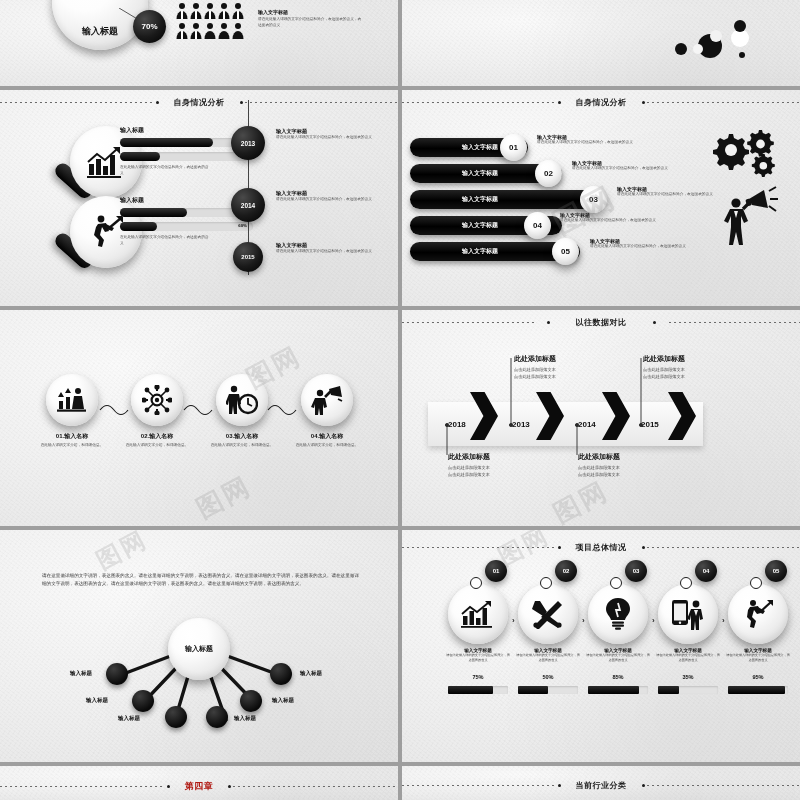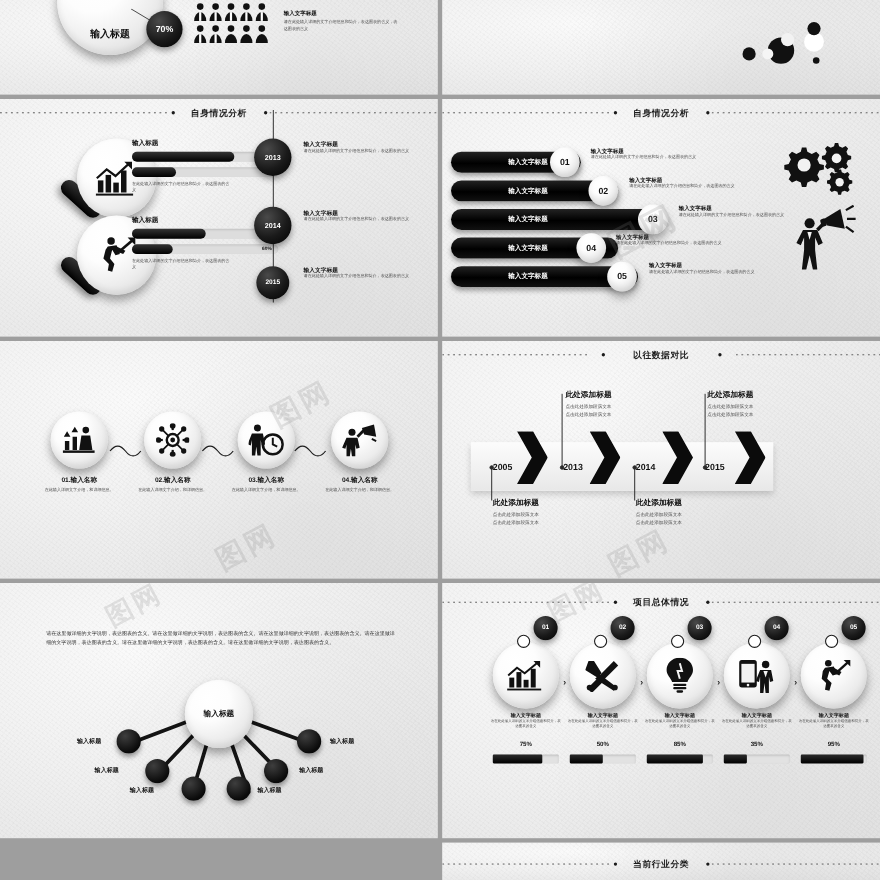--- a/index.html
+++ b/index.html
@@ -517,21 +517,21 @@
         <div class="rule"></div>
     </div>
 
     <div style="position:absolute;left:26px;top:92px;width:275px;height:44px;background:linear-gradient(180deg,#fcfcfc,#e8e8e8);box-shadow:0 3px 6px rgba(0,0,0,.18);"></div>
 
     <div class="chev" style="left:68px;"></div>
     <div class="chev" style="left:134px;"></div>
     <div class="chev" style="left:200px;"></div>
     <div class="chev" style="left:266px;"></div>
 
-    <div class="yr" style="left:46px;top:110px;">2005</div>
+    <div class="yr" style="left:46px;top:110px;">2018</div>
     <div class="yr" style="left:110px;top:110px;">2013</div>
     <div class="yr" style="left:176px;top:110px;">2014</div>
     <div class="yr" style="left:239px;top:110px;">2015</div>
 
     <svg width="330" height="200" viewBox="0 0 330 200" style="position:absolute;left:10px;top:0;">
       <g stroke="#2b2b2b" stroke-width="0.9" fill="#2b2b2b">
         <path d="M35,115 L35,145"></path>
           <circle cx="35" cy="115" r="1.6"></circle>
         <path d="M99,48 L99,115"></path>
           <circle cx="99" cy="115" r="1.6"></circle>
@@ -738,20 +738,29 @@
       </div>
       <div class="pval">95%</div>
       <div class="pbar">
           <i style="width:95%"></i>
         </div>
     </div>
 
     <div class="wm" style="left:95px;top:0px;font-size:24px;">图网</div>
   </div>
 
+  <div class="slide" id="s9">
+    <div class="sec-head" style="top:14px;">
+      <div class="rule"></div>
+        <div class="cap"></div>
+      <div class="title red">第四章</div>
+      <div class="cap"></div>
+        <div class="rule"></div>
+    </div>
+  </div>
 
   <div class="slide" id="s10">
     <div class="sec-head" style="top:14px;">
       <div class="rule"></div>
         <div class="cap"></div>
       <div class="title">当前行业分类</div>
       <div class="cap"></div>
         <div class="rule"></div>
     </div>
   </div>

